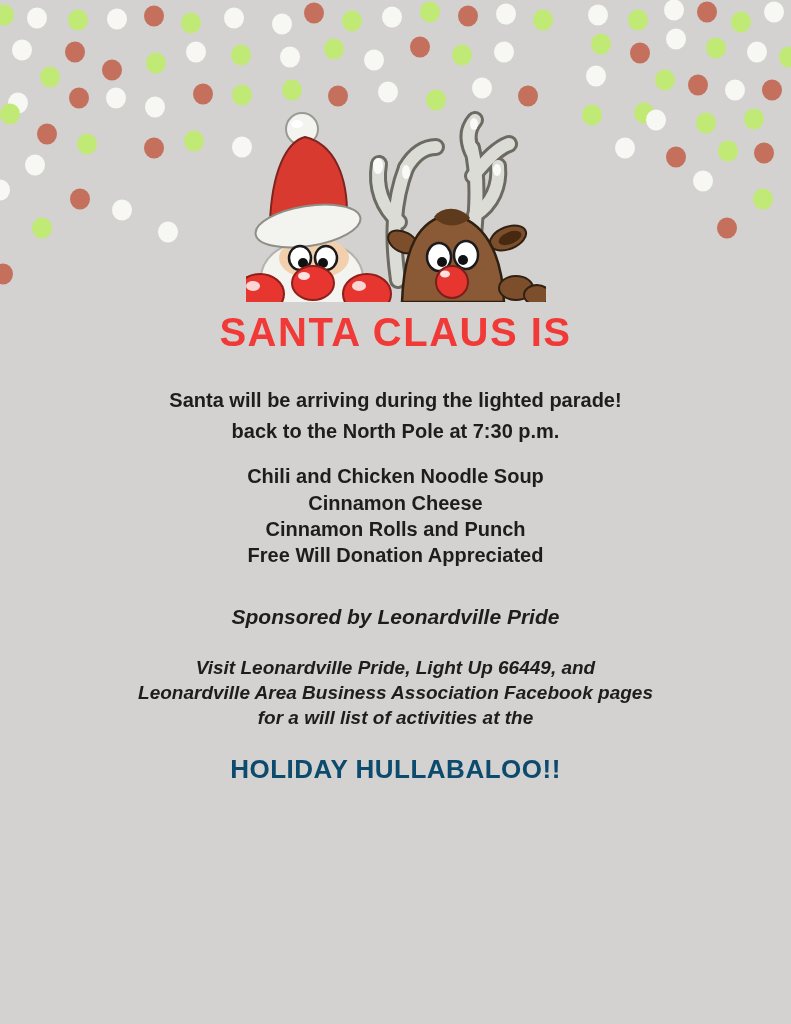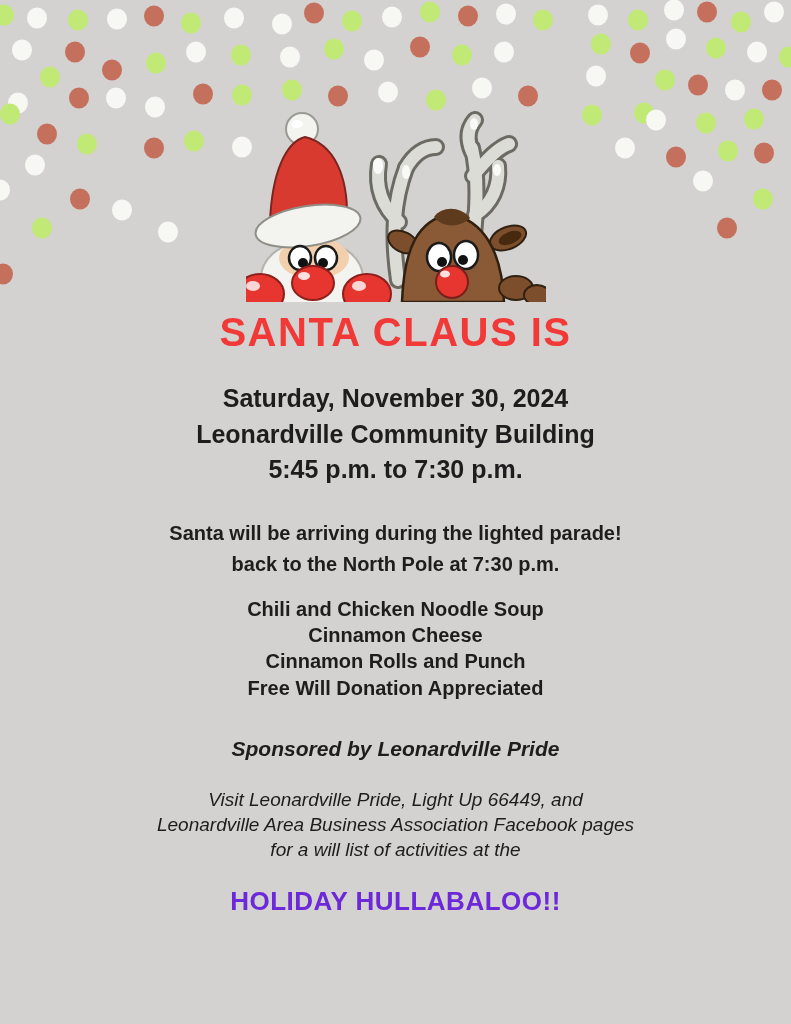--- a/index.html
+++ b/index.html
@@ -54,21 +54,21 @@
   .sponsor{
     margin-top:36px;
     color:#1d1d1d;
     font-weight:bold;
     font-style:italic;
     font-size:21px;
   }
   .social{
     margin-top:26px;
     color:#1d1d1d;
-    font-weight:normal;
+    font-weight:bold;
     font-style:italic;
     font-size:19px;
     line-height:1.32;
   }
   .footer-title{
     margin-top:13px;
     color:#ea4540;
     font-weight:bold;
     font-size:26px;
     letter-spacing:0.5px;
@@ -234,25 +234,20 @@
         <ellipse cx="121" cy="184" rx="24" ry="20" fill="#e73630" stroke="#8f1f1a" stroke-width="2"></ellipse>
         <ellipse cx="113" cy="176" rx="7" ry="5" fill="#ffffff" opacity="0.8"></ellipse>
       </g>
     </svg>
   </div>
 
   <div class="title" style="color: rgb(241, 58, 55);">
     <div>SANTA CLAUS IS</div>
   </div>
 
-  <div class="event">
-    <div>Saturday, November 30, 2024</div>
-    <div>Leonardville Community Building</div>
-    <div>5:45 p.m. to 7:30 p.m.</div>
-  </div>
 
   <div class="parade">
     <div>Santa will be arriving during the lighted parade!</div>
     <div>back to the North Pole at 7:30 p.m.</div>
   </div>
 
   <div class="menu">
     <div>Chili and Chicken Noodle Soup</div>
     <div>Cinnamon Cheese</div>
     <div>Cinnamon Rolls and Punch</div>
@@ -260,15 +255,15 @@
   </div>
 
   <div class="sponsor">Sponsored by Leonardville Pride</div>
 
   <div class="social">
     <div>Visit Leonardville Pride, Light Up 66449, and</div>
     <div>Leonardville Area Business Association Facebook pages</div>
     <div>for a will list of activities at the</div>
   </div>
 
-  <div class="footer-title" style="color: #6d28d9; margin-top: 24px;">HOLIDAY HULLABALOO!!</div>
+  <div class="footer-title" style="color: #0c4a6e; margin-top: 24px;">HOLIDAY HULLABALOO!!</div>
 
 </div>
 
 </body></html>

